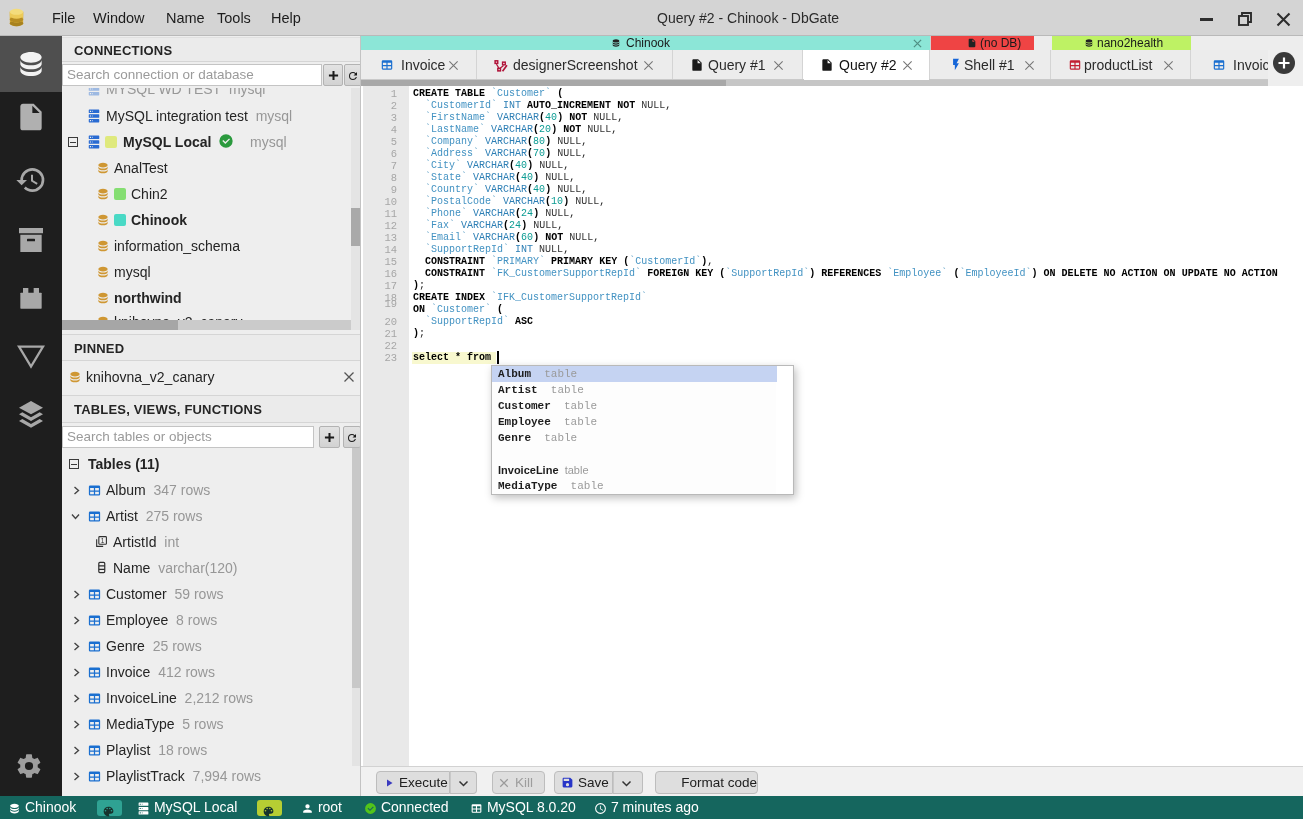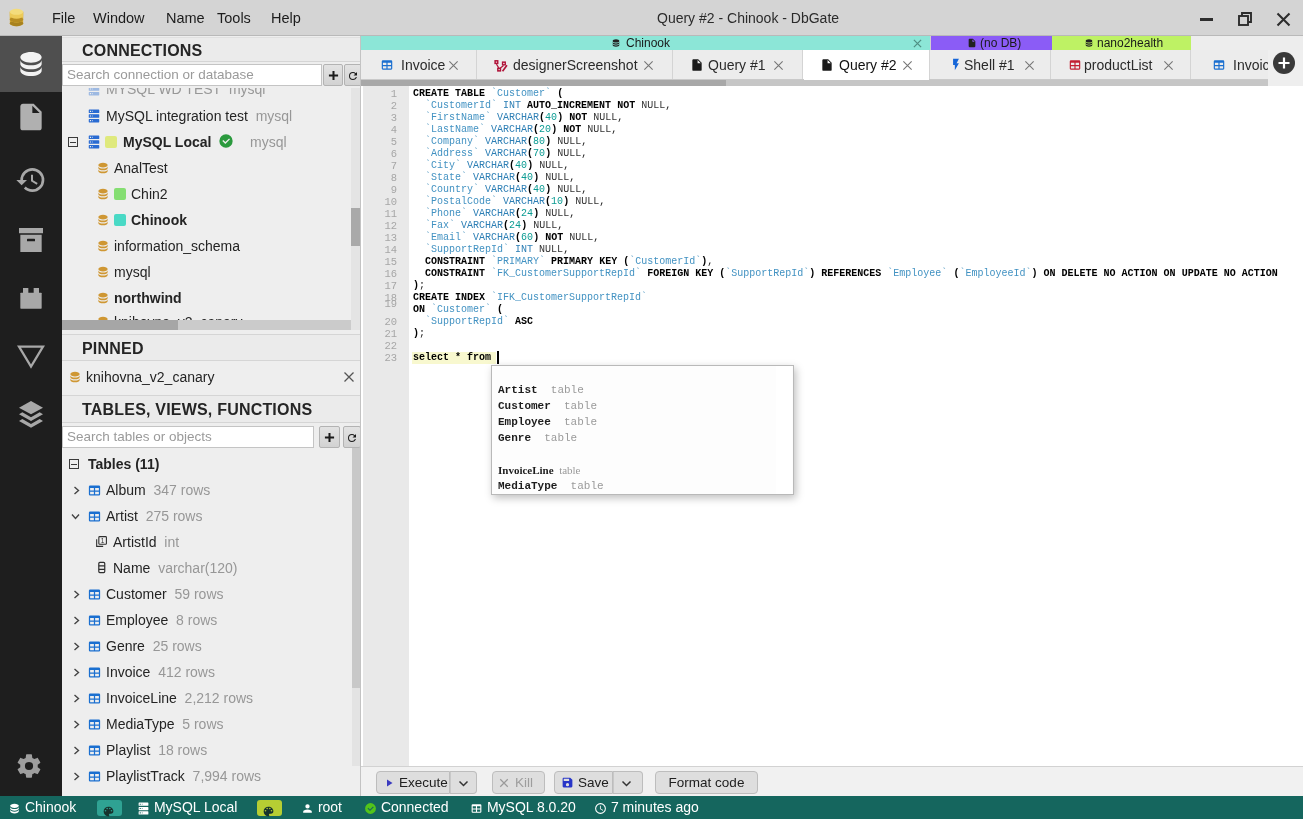--- a/index.html
+++ b/index.html
@@ -8,21 +8,21 @@
 
 #titlebar{position:absolute;left:0;top:0;width:1303px;height:36px;background:#d4d4d4;border-bottom:1px solid #b9b9b9}
 #titlebar .menu{position:absolute;top:0;height:36px;line-height:36px;font-size:14.5px;color:#1c1c1c}
 #titlebar .wtitle{position:absolute;top:0;width:100%;text-align:center;height:36px;line-height:36px;font-size:14px;color:#2b2b2b}
 
 #iconbar{position:absolute;left:0;top:36px;width:62px;height:760px;background:#1e1e1e}
 #iconbar .sel{position:absolute;left:0;top:0;width:62px;height:56px;background:#4f4f4f}
 #iconbar svg{position:absolute;left:15px}
 
 #sidebar{position:absolute;left:62px;top:36px;width:298px;height:760px;background:#eeeeee;overflow:hidden}
-.shead{position:absolute;left:0;width:298px;background:#ebebeb;border-bottom:1px solid #d5d5d5;font-size:16px;font-weight:bold;color:#252525;letter-spacing:.2px;padding-left:20px}
+.shead{position:absolute;left:0;width:298px;background:#ebebeb;border-bottom:1px solid #d5d5d5;font-size:13px;font-weight:bold;color:#252525;letter-spacing:.2px;padding-left:12px}
 .srow{position:absolute;font-size:14px;color:#242424;white-space:nowrap}
 .gray{color:#979797}
 .sinput{position:absolute;background:#fff;border:1px solid #c4c4c4;font-size:13.5px;color:#9a9a9a;line-height:20px;padding-left:4px;white-space:nowrap;overflow:hidden}
 .sbtn{position:absolute;background:linear-gradient(#e3e3e3,#d2d2d2);border:1px solid #b3b3b3;border-radius:2px;text-align:center;color:#1a1a1a}
 
 #tabs{position:absolute;left:360px;top:36px;width:943px;height:50px;background:#ececec}
 .grp{position:absolute;top:0;height:14px;font-size:12px;color:#1c1c1c;text-align:center;line-height:14px}
 .tab{position:absolute;top:14px;height:30px;font-size:14px;color:#2b2b2b;border-right:1px solid #d4d4d4;white-space:nowrap}
 .tab .tx{position:absolute;top:0;line-height:30px}
 
@@ -31,21 +31,21 @@
 .ln{position:absolute;width:34px;text-align:right;font-family:"Liberation Mono",monospace;font-size:10.5px;color:#a6a6a6;height:12px;line-height:12px}
 .cl{position:absolute;left:53px;height:12px;line-height:12px;font-family:"Liberation Mono",monospace;font-size:10px;color:#1a1a1a;white-space:pre}
 .cl b{font-weight:bold;color:#000}
 .cl .id{color:#4292c2;font-weight:normal}
 .cl .bt{color:#6ea9cb;font-weight:normal}
 .cl .ty{color:#2d7fb5;font-weight:normal}
 .cl .nm{color:#0a9b92;font-weight:normal}
 .cl .nl{color:#333}
 
 #toolbar{position:absolute;left:360px;top:766px;width:943px;height:30px;background:#f1f1f1;border-top:1px solid #d2d2d2}
-.tbtn{position:absolute;top:4px;height:23px;background:#dedede;border:1px solid #bdbdbd;border-radius:4px;font-size:13.5px;color:#202020;line-height:21px;text-align:center}
+.tbtn{position:absolute;top:4px;height:23px;background:#dedede;border:1px solid #bdbdbd;border-radius:4px;font-size:13.5px;color:#202020;line-height:21px;text-align:right}
 
 #status{position:absolute;left:0;top:796px;width:1303px;height:23px;background:#15665e}
 #status .it{position:absolute;top:0;height:23px;line-height:23px;font-size:14px;color:#fff;white-space:nowrap}
 </style>
 </head>
 <body>
 
 <div id="titlebar">
  <svg class="abs" style="left:7px;top:7px" width="19" height="22" viewBox="0 0 20 21">
   <path d="M3 4 v12 a7 3.2 0 0 0 14 0 V4 Z" fill="#d8ab36"></path>
@@ -283,21 +283,21 @@
 <div id="tabs">
 <div class="grp" style="left:0;width:570px;background:#8ce6d7;color:#17453c">
       <svg style="position:absolute;left:251px;top:2px" width="10" height="10" viewBox="0 0 24 24" fill="#222">
         <path d="M12,3C7.58,3 4,4.79 4,7C4,9.21 7.58,11 12,11C16.42,11 20,9.21 20,7C20,4.79 16.42,3 12,3M4,9V12C4,14.21 7.58,16 12,16C16.42,16 20,14.21 20,12V9C20,11.21 16.42,13 12,13C7.58,13 4,11.21 4,9M4,14V17C4,19.21 7.58,21 12,21C16.42,21 20,19.21 20,17V14C20,16.21 16.42,18 12,18C7.58,18 4,16.21 4,14Z"></path>
       </svg>
       <span style="position:absolute;left:266px;color:#1a1a1a">Chinook</span>
       <svg style="position:absolute;left:553px;top:3px" width="9" height="9" viewBox="0 0 10 10" stroke="#4f8f83" stroke-width="1.4">
         <path d="M1 1 L9 9 M9 1 L1 9"></path>
       </svg>
     </div>
-<div class="grp" style="left:570px;width:122px;background:#8b5cf6;border-left:1px solid #d0d0d0">
+<div class="grp" style="left:570px;width:104px;background:#ef4444;border-left:1px solid #d0d0d0">
       <svg style="position:absolute;left:36px;top:2px" width="10" height="10" viewBox="0 0 24 24" fill="#222">
         <path d="M13,9V3.5L18.5,9M6,2C4.89,2 4,2.89 4,4V20A2,2 0 0,0 6,22H18A2,2 0 0,0 20,20V8L14,2H6Z"></path>
       </svg>
       <span style="position:absolute;left:49px;color:#1a1a1a">(no DB)</span>
     </div>
 <div class="grp" style="left:692px;width:139px;background:#bef264">
       <svg style="position:absolute;left:32px;top:2px" width="10" height="10" viewBox="0 0 24 24" fill="#222">
         <path d="M12,3C7.58,3 4,4.79 4,7C4,9.21 7.58,11 12,11C16.42,11 20,9.21 20,7C20,4.79 16.42,3 12,3M4,9V12C4,14.21 7.58,16 12,16C16.42,16 20,14.21 20,12V9C20,11.21 16.42,13 12,13C7.58,13 4,11.21 4,9M4,14V17C4,19.21 7.58,21 12,21C16.42,21 20,19.21 20,17V14C20,16.21 16.42,18 12,18C7.58,18 4,16.21 4,14Z"></path>
       </svg>
       <span style="position:absolute;left:45px;color:#1a1a1a">nano2health</span>
@@ -426,25 +426,26 @@
 <div class="ln" style="left:3px;top:230px">20</div>
 <div class="cl" style="top:230px">  <span class="bt">`</span><span class="id">SupportRepId</span><span class="bt">`</span> <b>ASC</b></div>
 <div class="ln" style="left:3px;top:242px">21</div>
 <div class="cl" style="top:242px"><b>)</b>;</div>
 <div class="ln" style="left:3px;top:254px">22</div>
 <div class="ln" style="left:3px;top:266px">23</div>
 <div class="cl" style="top:266px"><b>select</b> <b>*</b> <b>from</b> </div>
 <div class="abs" style="left:137px;top:265px;width:2px;height:13px;background:#000"></div>
 <div class="abs" style="left:131px;top:279px;width:303px;height:130px;background:#fdfdfd;border:1px solid #b9b9b9;box-shadow:2px 3px 8px rgba(0,0,0,0.25)">
       <div style="position:absolute;right:1px;top:0px;width:16px;height:128px;background:#fff"></div>
+      <div style="position:absolute;left:0;top:0px;width:285px;height:16px;background:#c5d3f2;font-family:'Liberation Mono',monospace;font-size:11px;line-height:16px;white-space:pre"><span style="color:#1d1d1d;font-weight:bold;padding-left:6px">Album</span><span style="color:#9a9a9a">  table</span></div>
       <div style="position:absolute;left:0;top:16px;width:285px;height:16px;font-family:'Liberation Mono',monospace;font-size:11px;line-height:16px;white-space:pre"><span style="color:#1d1d1d;font-weight:bold;padding-left:6px">Artist</span><span style="color:#9a9a9a">  table</span></div>
       <div style="position:absolute;left:0;top:48px;width:285px;height:16px;font-family:'Liberation Mono',monospace;font-size:11px;line-height:16px;white-space:pre"><span style="color:#1d1d1d;font-weight:bold;padding-left:6px">Employee</span><span style="color:#9a9a9a">  table</span></div>
       <div style="position:absolute;left:0;top:32px;width:285px;height:16px;font-family:'Liberation Mono',monospace;font-size:11px;line-height:16px;white-space:pre"><span style="color:#1d1d1d;font-weight:bold;padding-left:6px">Customer</span><span style="color:#9a9a9a">  table</span></div>
       <div style="position:absolute;left:0;top:64px;width:285px;height:16px;font-family:'Liberation Mono',monospace;font-size:11px;line-height:16px;white-space:pre"><span style="color:#1d1d1d;font-weight:bold;padding-left:6px">Genre</span><span style="color:#9a9a9a">  table</span></div>
-      <div style="position:absolute;left:0;top:96px;width:285px;height:16px;font-family:Liberation Serif, serif;font-size:11px;line-height:16px;white-space:pre"><span style="color:#1d1d1d;font-weight:bold;padding-left:6px">InvoiceLine</span><span style="color:#9a9a9a">  table</span></div>
+      <div style="position:absolute;left:0;top:96px;width:285px;height:16px;font-family:Liberation Sans, sans-serif;font-size:11px;line-height:16px;white-space:pre"><span style="color:#1d1d1d;font-weight:bold;padding-left:6px">InvoiceLine</span><span style="color:#9a9a9a">  table</span></div>
       <div style="position:absolute;left:0;top:112px;width:285px;height:16px;font-family:'Liberation Mono',monospace;font-size:11px;line-height:16px;white-space:pre"><span style="color:#1d1d1d;font-weight:bold;padding-left:6px">MediaType</span><span style="color:#9a9a9a">  table</span></div>
     </div>
 </div>
 <div id="toolbar">
 <div class="tbtn" style="left:16px;width:74px;border-radius:4px 0 0 4px">
       <svg style="position:absolute;left:6px;top:5px" width="12" height="12" viewBox="0 0 24 24" fill="#3b3bbf">
         <path d="M8,5.14V19.14L19,12.14L8,5.14Z"></path>
       </svg>
       <span style="position:absolute;left:22px">Execute</span>
     </div>

